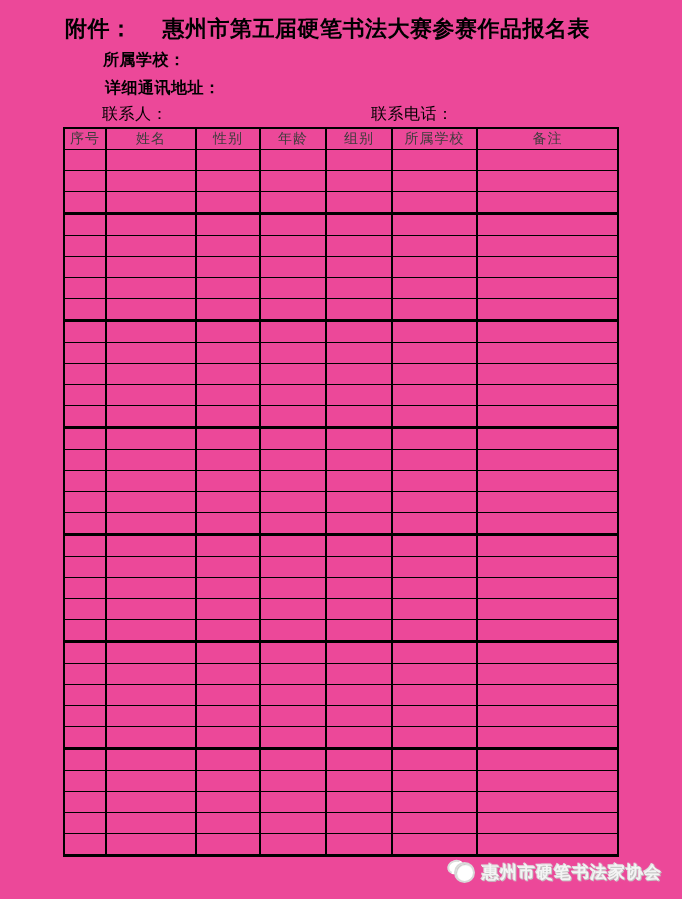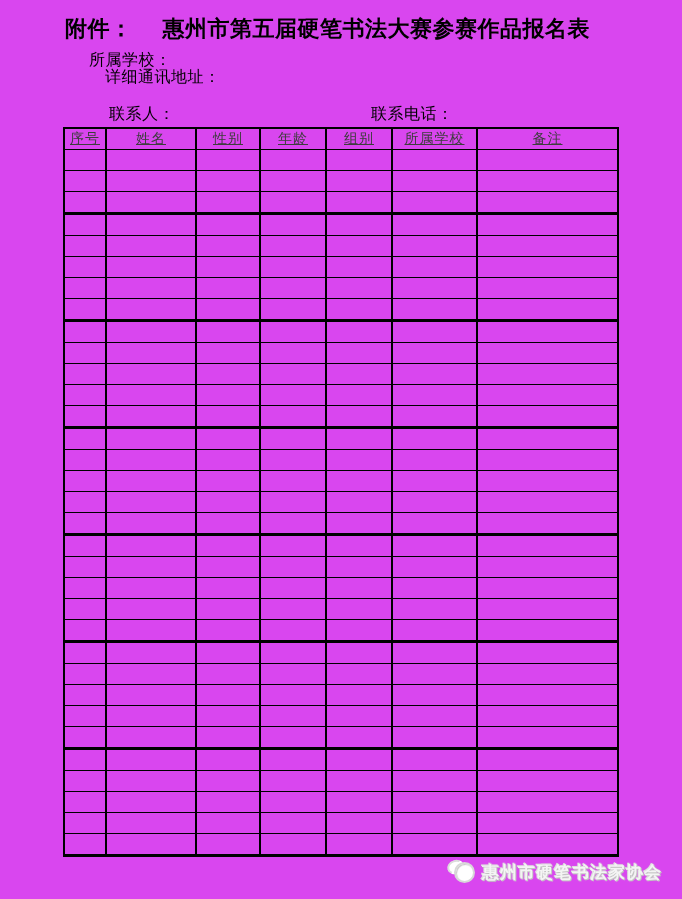--- a/index.html
+++ b/index.html
@@ -1,44 +1,44 @@
 <!DOCTYPE html>
 <html><head>
 <meta charset="utf-8">
 <style>
   html, body { margin: 0; padding: 0; background: #888; }
   .page {
     position: relative;
     width: 682px;
     height: 899px;
     margin: 0 auto;
-    background: #d946ef;
+    background: #ec4899;
     font-family: "Liberation Serif", "DejaVu Serif", serif;
     color: #000;
     overflow: hidden;
   }
   .title-row {
     position: absolute;
     left: 65px;
     top: 14px;
     font-size: 22px;
     font-weight: bold;
     white-space: nowrap;
     letter-spacing: 0.5px;
   }
   .title-row .attach { margin-right: 30px; }
   .field {
     position: absolute;
     font-size: 16px;
     white-space: nowrap;
     letter-spacing: 0.5px;
   }
-  .field.school  { left: 89px; top: 50px; }
-  .field.address { left: 105px; top: 67px; }
-  .field.contact { left: 109px; top: 104px; }
+  .field.school  { left: 103px; top: 50px; font-weight: bold; }
+  .field.address { left: 105px; top: 78px; font-weight: bold; }
+  .field.contact { left: 102px; top: 104px; }
   .field.phone   { left: 347px; top: 104px; margin-left: 24px; }
 
   table.reg {
     position: absolute;
     left: 63px;
     top: 127px;
     width: 554px;
     border-collapse: collapse;
     table-layout: fixed;
     border: 2px solid #000;
@@ -51,21 +51,20 @@
     padding: 0;
     height: 20px;
     overflow: hidden;
   }
   table.reg th {
     font-size: 14px;
     font-weight: normal;
     color: #3d3d3d;
     text-align: center;
     letter-spacing: 1px;
-    text-decoration: underline;
   }
   table.reg tr.group-end th,
   table.reg tr.group-end td { border-bottom-width: 3px; }
 
   .footer {
     position: absolute;
     top: 858px;
     right: 20px;
     display: flex;
     align-items: center;

